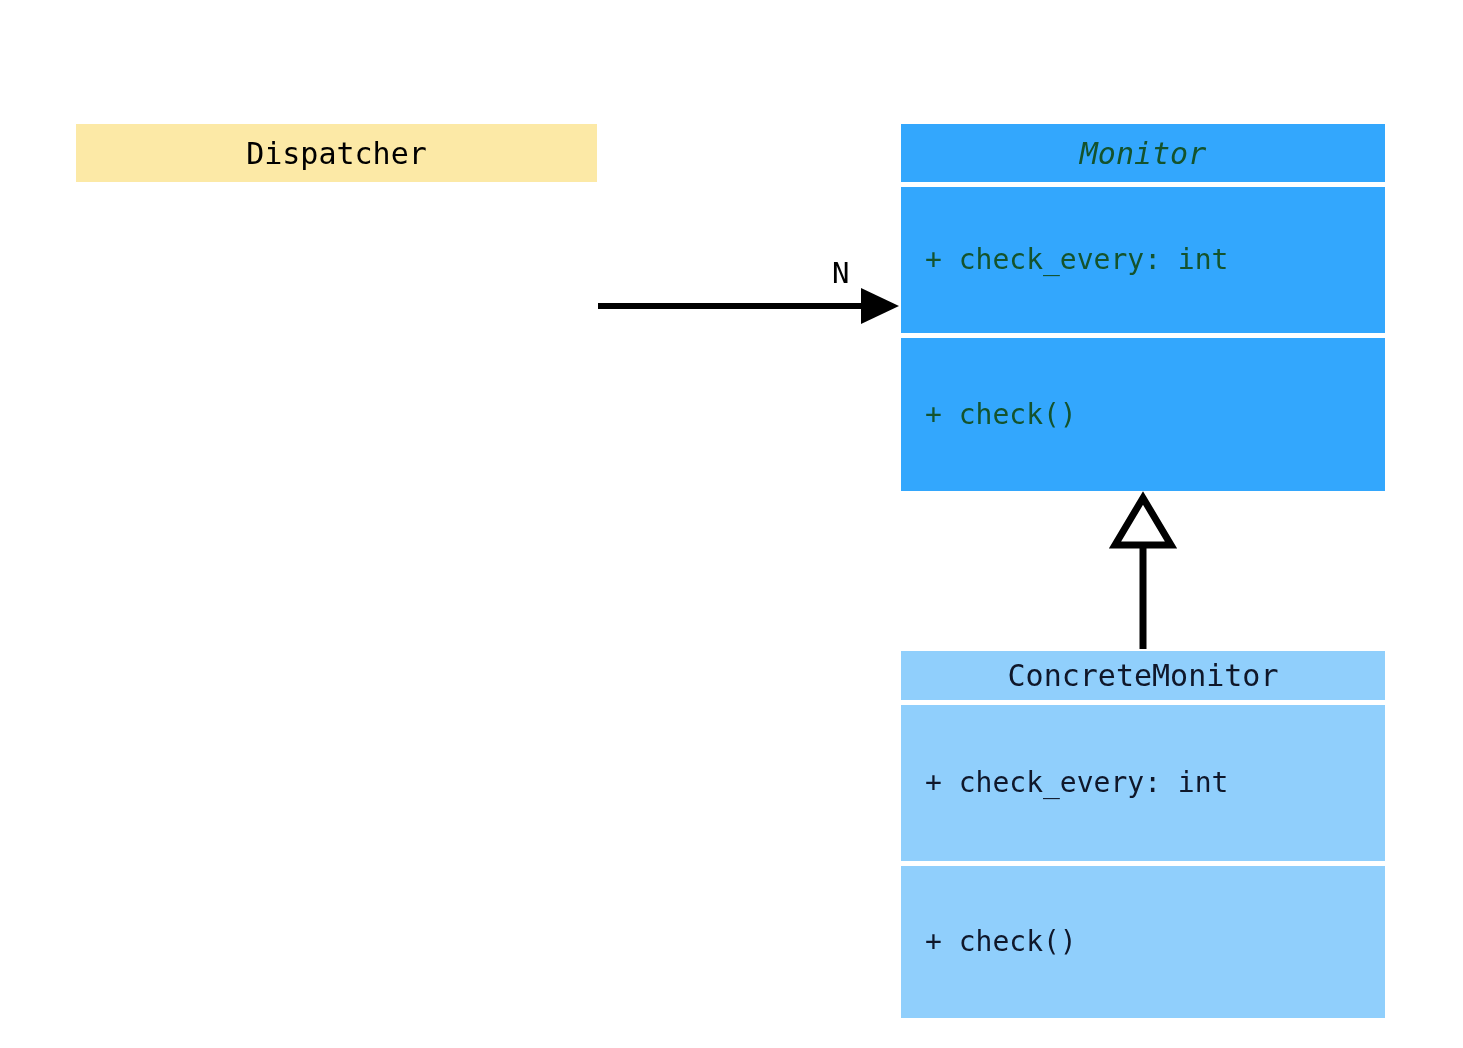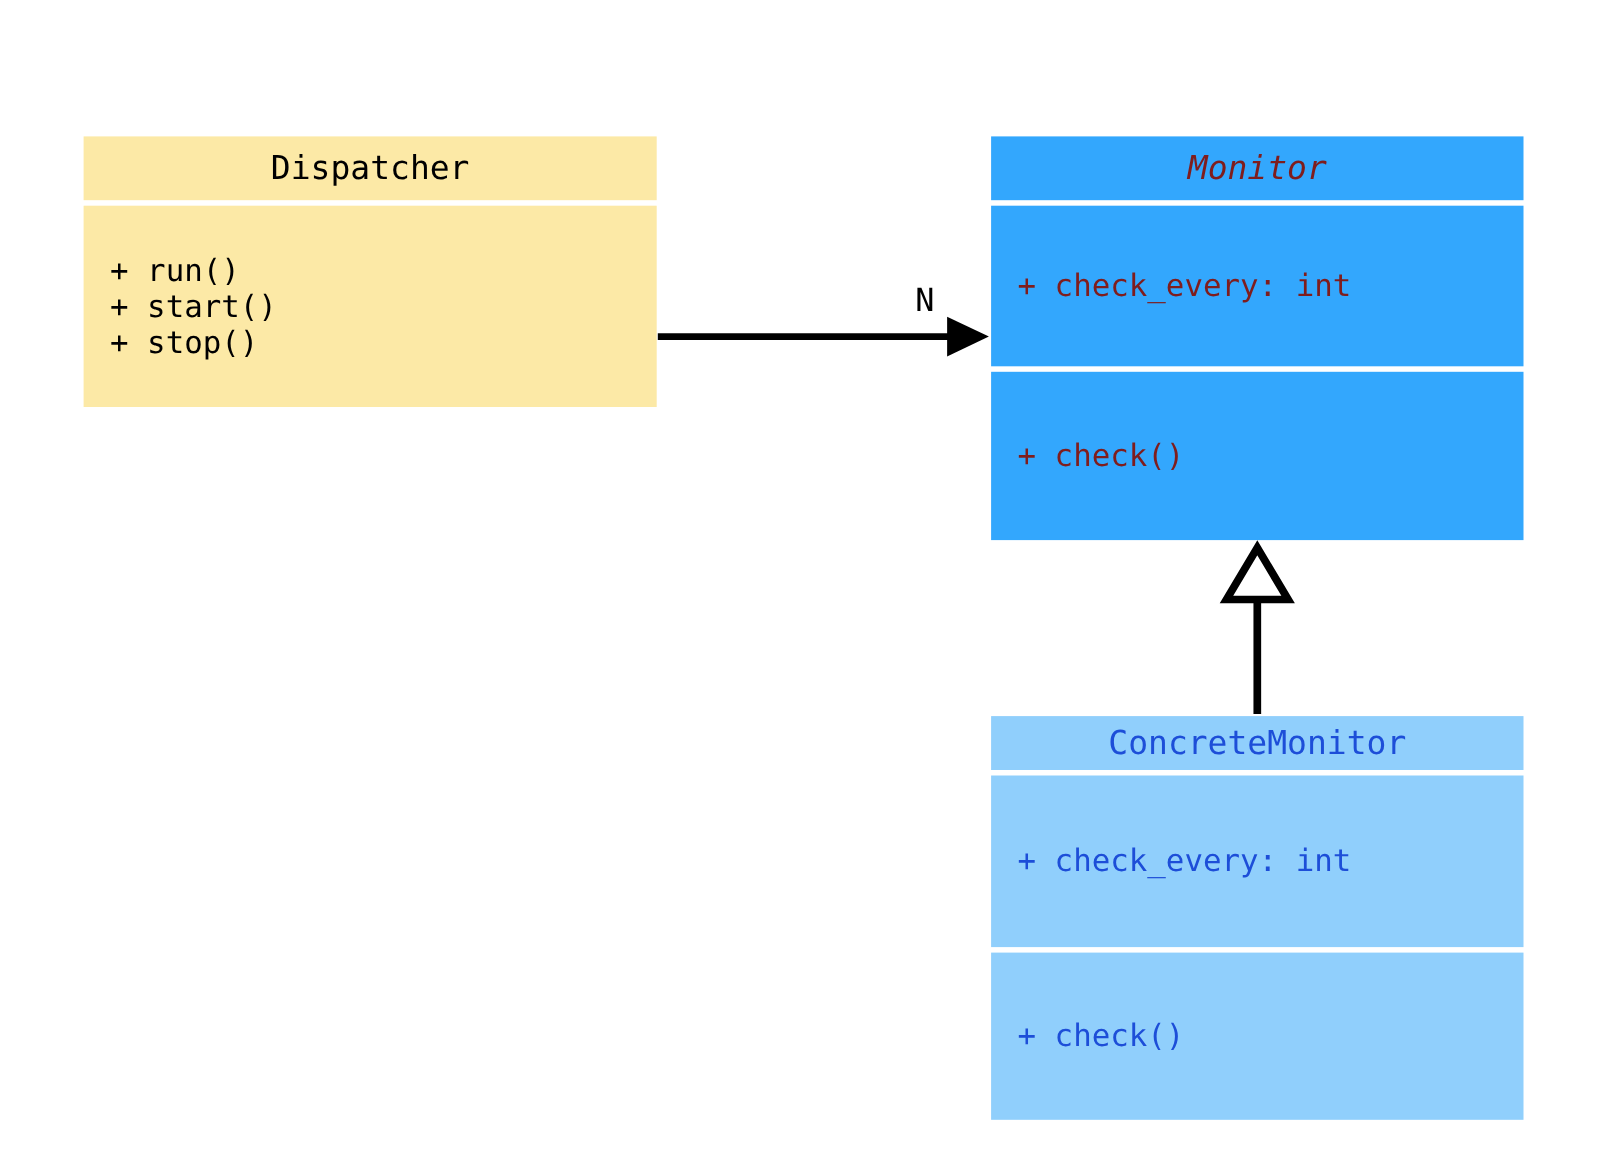--- a/index.html
+++ b/index.html
@@ -59,25 +59,25 @@
     white-space: pre;
   }
 
   
   .theme-yellow .compartment { background: #fce9a6; }
   .theme-yellow .class-title,
   .theme-yellow .member-list { color: #000000; }
 
   .theme-blue .compartment { background: #33a7fd; }
   .theme-blue .class-title,
-  .theme-blue .member-list { color: #7f1d1d; }
+  .theme-blue .member-list { color: #14532d; }
 
   .theme-lightblue .compartment { background: #90cffc; }
   .theme-lightblue .class-title,
-  .theme-lightblue .member-list { color: #1d4ed8; }
+  .theme-lightblue .member-list { color: #0f172a; }
 
   
   #box-dispatcher { left: 76px;  top: 76px;  width: 521px; height: 369px; }
   #box-dispatcher .cmp-title { height: 58px; }
   #box-dispatcher .cmp-attrs { height: 118px; }
   #box-dispatcher .cmp-ops   { height: 183px; }
 
   #box-monitor { left: 901px; top: 76px; width: 484px; height: 367px; }
   #box-monitor .cmp-title { height: 58px; }
   #box-monitor .cmp-attrs { height: 146px; }
@@ -105,25 +105,20 @@
   #label-assoc-n { left: 832px; top: 208px; }
 </style>
 </head>
 <body>
 
 <div id="canvas">
 
   <div class="uml-class theme-yellow" id="box-dispatcher">
     <div class="compartment cmp-title">
       <span class="class-title">Dispatcher</span>
-    </div>
-    <div class="compartment cmp-body cmp-ops">
-      <span class="member-list">+ run()
-+ start()
-+ stop()</span>
     </div>
   </div>
 
   <div class="uml-class theme-blue" id="box-monitor">
     <div class="compartment cmp-title">
       <span class="class-title abstract">Monitor</span>
     </div>
     <div class="compartment cmp-body cmp-attrs">
       <span class="member-list">+ check_every: int</span>
     </div>

